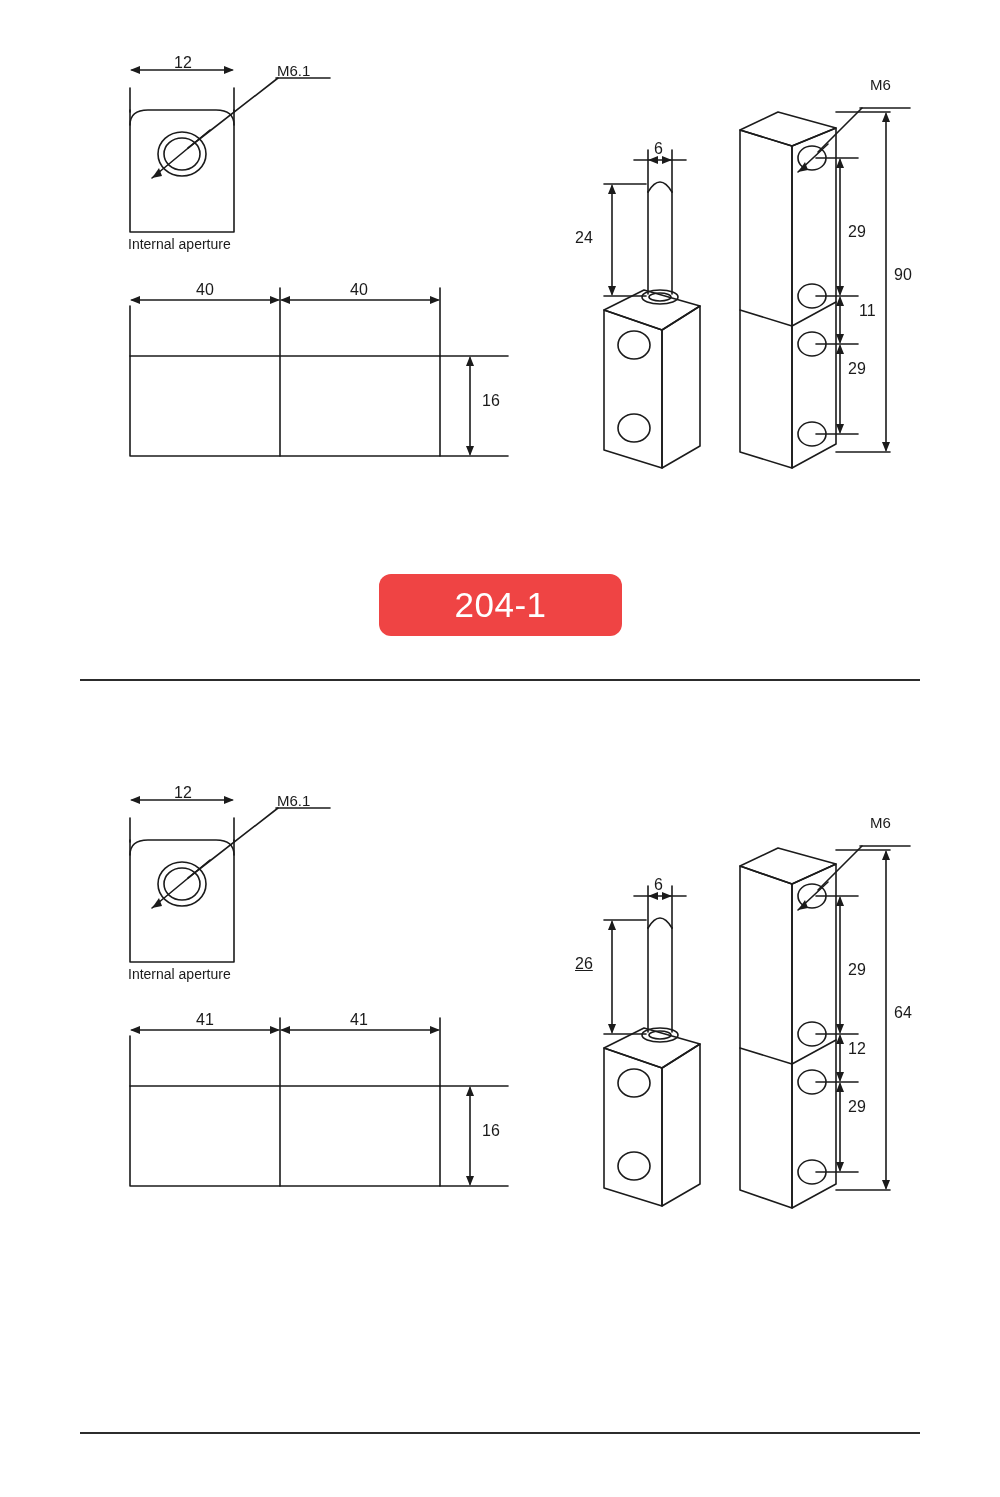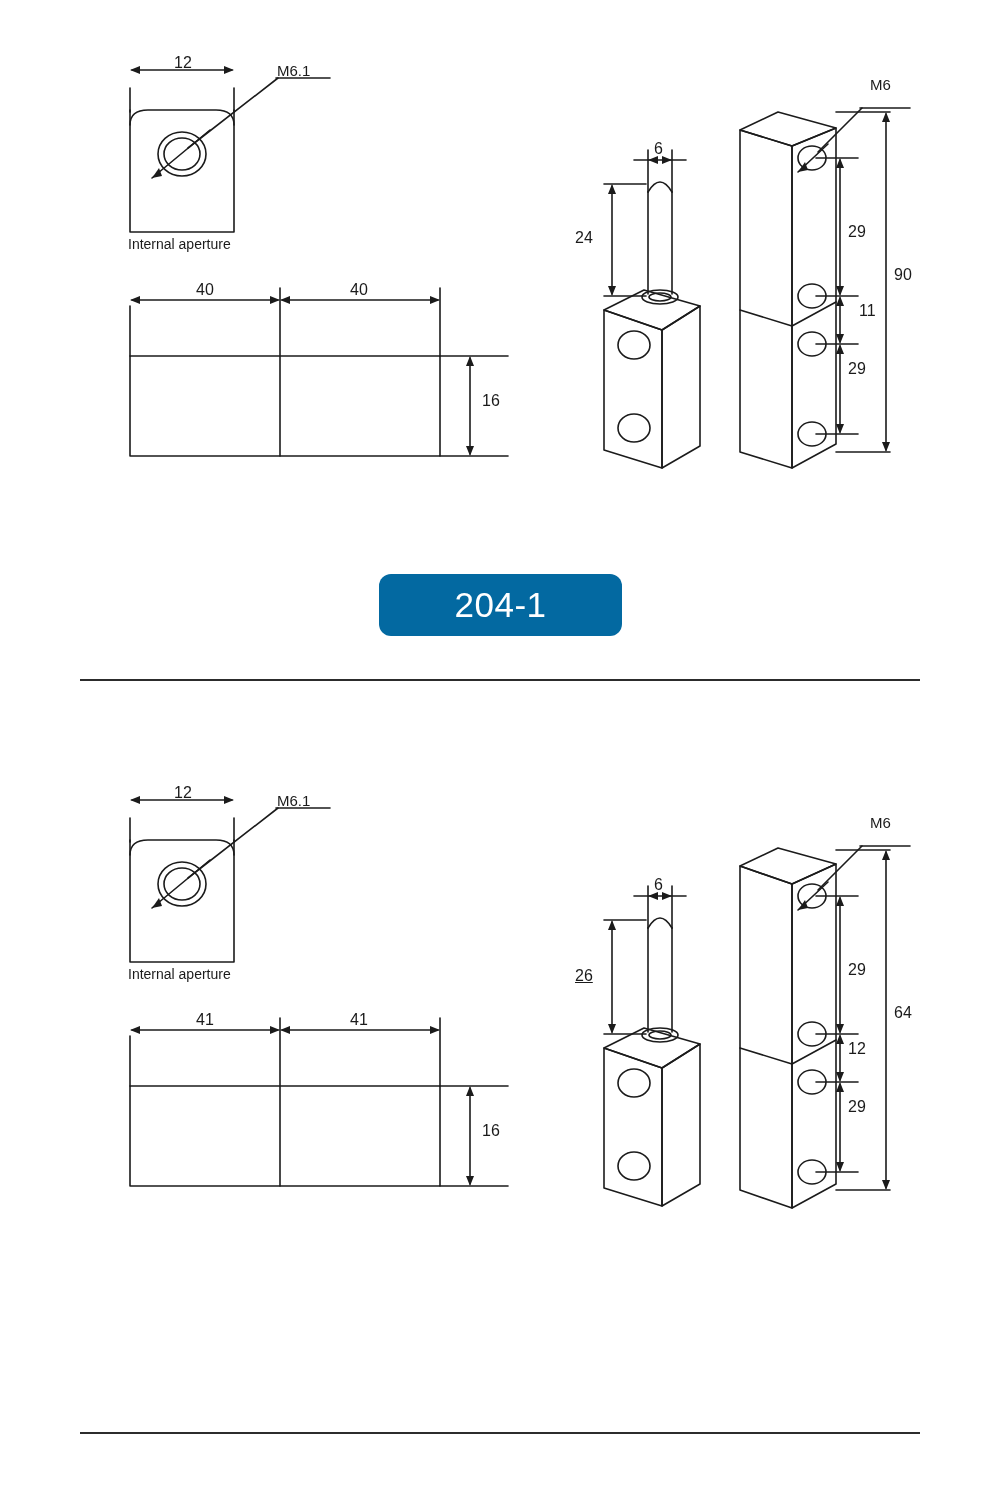--- a/index.html
+++ b/index.html
@@ -35,21 +35,21 @@
     top: 0;
     width: 1000px;
   }
   svg { display: block; }
 
   .badge {
     position: absolute;
     width: 243px;
     height: 62px;
     left: 379px;
-    background: #0369a1;
+    background: #ef4444;
     border-radius: 12px;
     color: #ffffff;
     font-size: 35px;
     letter-spacing: 0.5px;
     display: flex;
     align-items: center;
     justify-content: center;
     font-family: "Liberation Sans", sans-serif;
   }
   #badge-1 { top: 574px; }
@@ -313,21 +313,21 @@
 
     <span class="label dim" style="left:174px; top:54px;">12</span>
     <span class="label" style="left:277px; top:62px;">M6.1</span>
     <span class="label caption" style="left:128px; top:236px;">Internal aperture</span>
 
     <span class="label dim" style="left:196px; top:281px;">41</span>
     <span class="label dim" style="left:350px; top:281px;">41</span>
     <span class="label dim" style="left:482px; top:392px;">16</span>
 
     <span class="label dim" style="left:654px; top:146px;">6</span>
-    <span class="label dim" style="left:575px; top:237px;text-decoration:underline;">26</span>
+    <span class="label dim" style="left:575px; top:225px;text-decoration:underline;">26</span>
 
     <span class="label" style="left:870px; top:84px;">M6</span>
     <span class="label dim" style="left:848px; top:231px;">29</span>
     <span class="label dim" style="left:848px; top:310px;">12</span>
     <span class="label dim" style="left:848px; top:368px;">29</span>
     <span class="label dim" style="left:894px; top:274px;">64</span>
 
   </div>
 
   <div class="divider" id="divider-2"></div>

